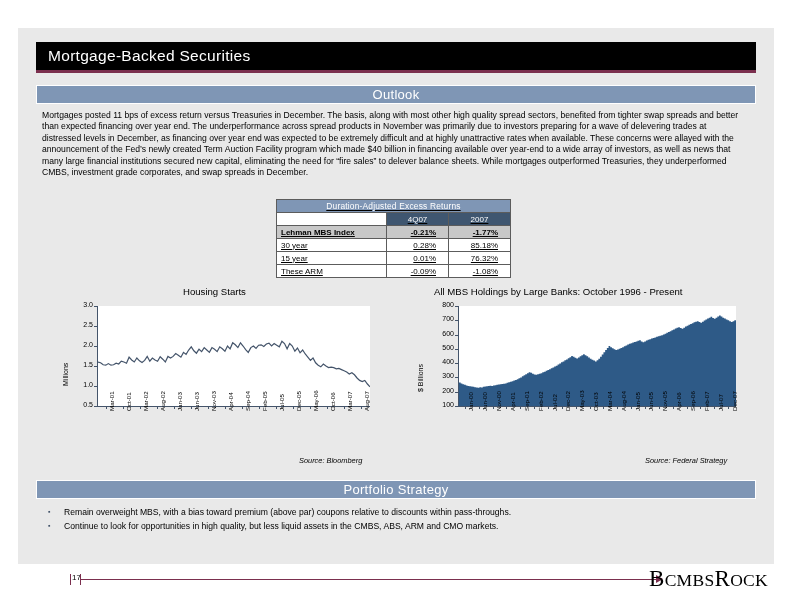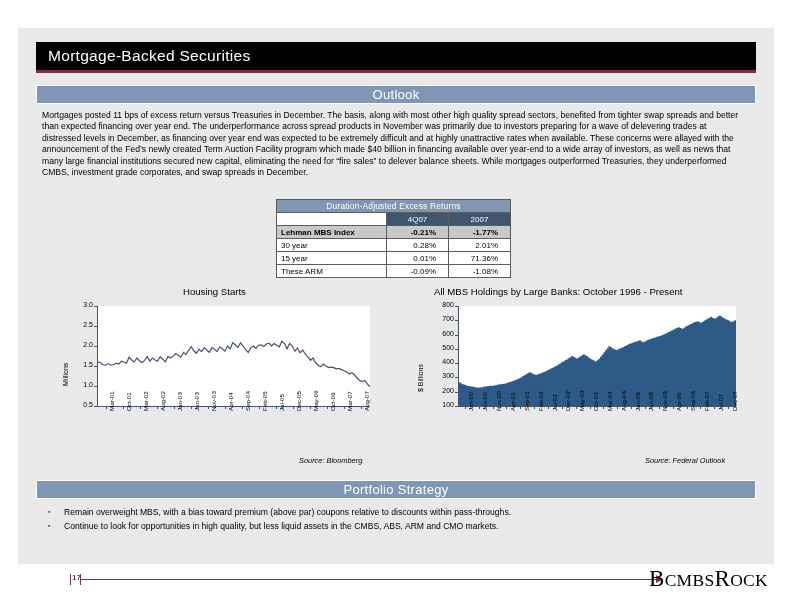--- a/index.html
+++ b/index.html
@@ -72,20 +72,21 @@
     text-align: left;
   }
   
   .tbl {
     position: absolute;
     left: 276px; top: 199px;
     width: 235px;
     border-collapse: collapse;
     font-size: 8px;
     background: #ffffff;
+    text-decoration: underline;
   }
   .tbl td, .tbl th {
     border: 1px solid #5c5c5c;
     padding: 1px 4px;
     height: 13px;
     box-sizing: border-box;
   }
   .tbl .hdr-main {
     background: #7f96b5;
     color: #ffffff;
@@ -258,26 +259,26 @@
     </thead>
     <tbody>
       <tr class="shade">
         <td class="lbl">Lehman MBS Index</td>
         <td class="num">-0.21%</td>
         <td class="num">-1.77%</td>
       </tr>
       <tr>
         <td class="lbl">30 year</td>
         <td class="num">0.28%</td>
-        <td class="num">2.01%</td>
+        <td class="num">85.18%</td>
       </tr>
       <tr>
         <td class="lbl">15 year</td>
         <td class="num">0.01%</td>
-        <td class="num">71.36%</td>
+        <td class="num">76.32%</td>
       </tr>
       <tr>
         <td class="lbl">These ARM</td>
         <td class="num">-0.09%</td>
         <td class="num">-1.08%</td>
       </tr>
     </tbody>
   </table>
 
   <div class="chart-title" id="title-left">Housing Starts</div>
@@ -395,21 +396,21 @@
       <div class="xtick" style="left: 274.025px; top: 111px;">Sep-06</div>
       <div class="tickmark" style="left: 285.375px; top: 106px;"></div>
       <div class="xtick" style="left: 287.875px; top: 111px;">Feb-07</div>
       <div class="tickmark" style="left: 299.225px; top: 106px;"></div>
       <div class="xtick" style="left: 301.725px; top: 111px;">Jul-07</div>
       <div class="tickmark" style="left: 313.075px; top: 106px;"></div>
       <div class="xtick" style="left: 315.575px; top: 111px;">Dec-07</div>
     </div>
 
   <div class="src" id="src-left">Source: Bloomberg</div>
-  <div class="src" id="src-right">Source: Federal Outlook</div>
+  <div class="src" id="src-right">Source: Federal Strategy</div>
 
   <div class="band" id="band-strategy">
     <span class="band-text">Portfolio Strategy</span>
   </div>
 
   <div class="bullets">
     <div class="bullet-row">
       <span class="bullet-mark">▪</span>
       <span>Remain overweight MBS, with a bias toward premium (above par) coupons relative to discounts within pass-throughs.</span>
     </div>

